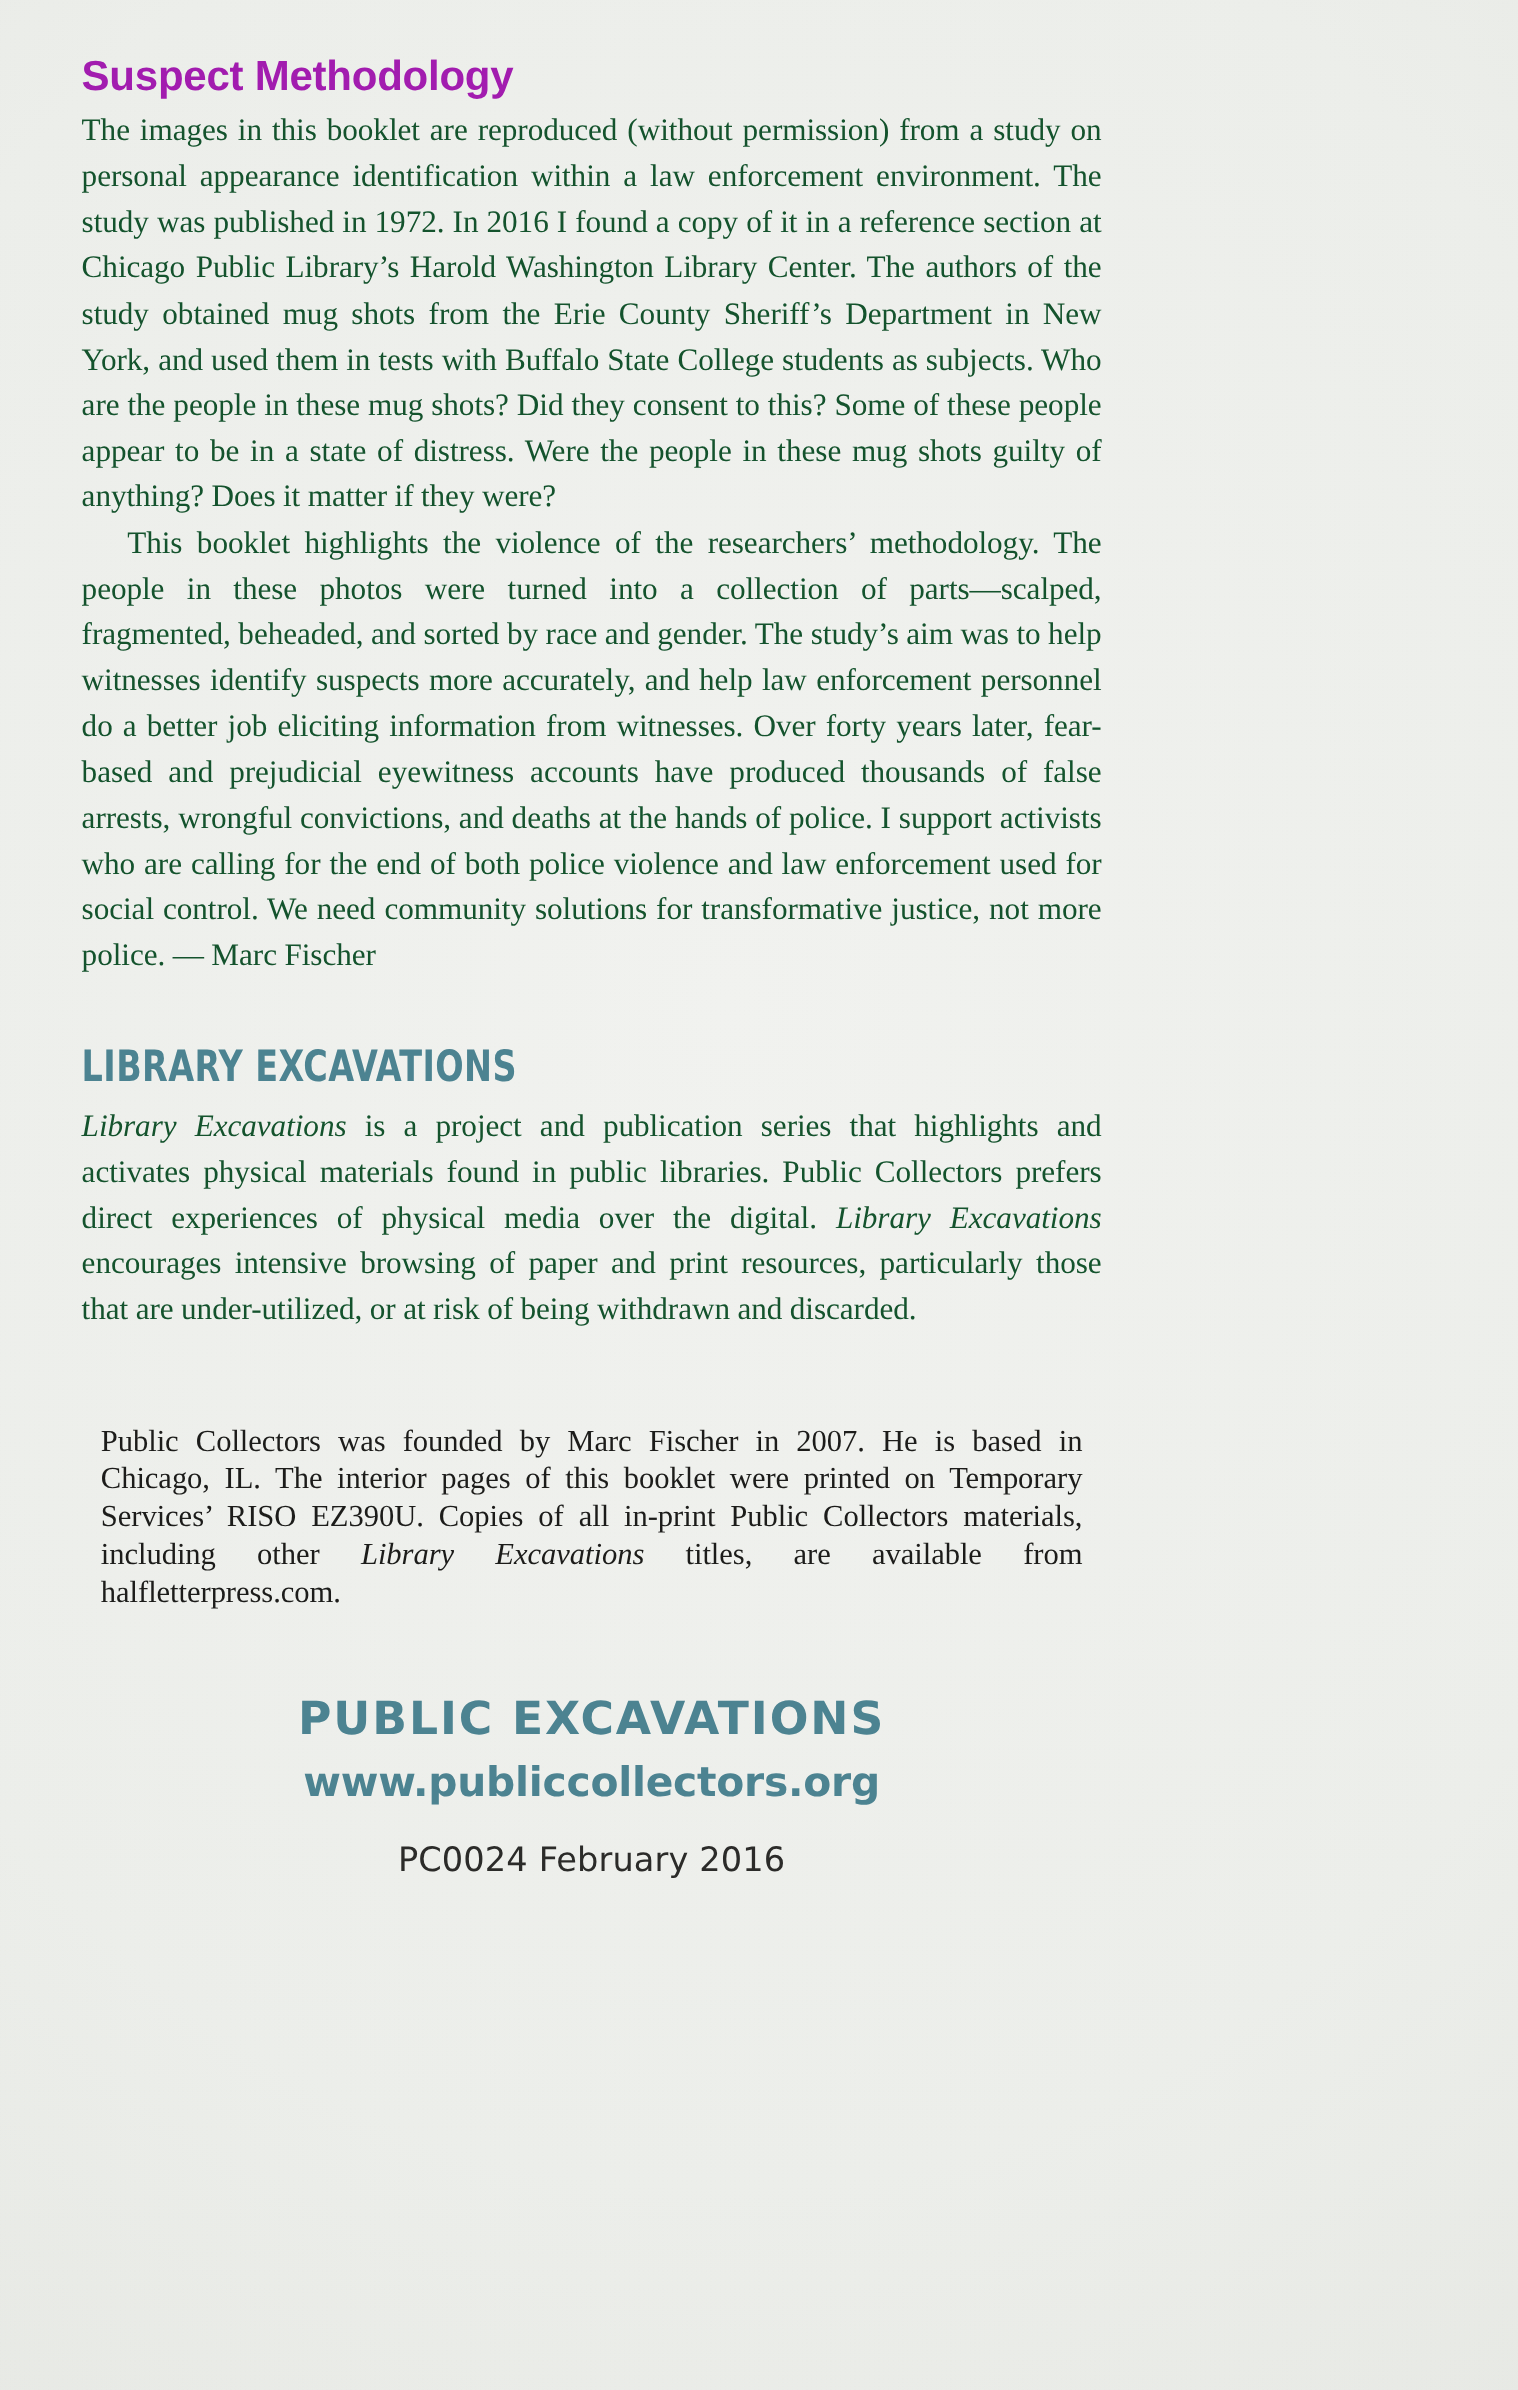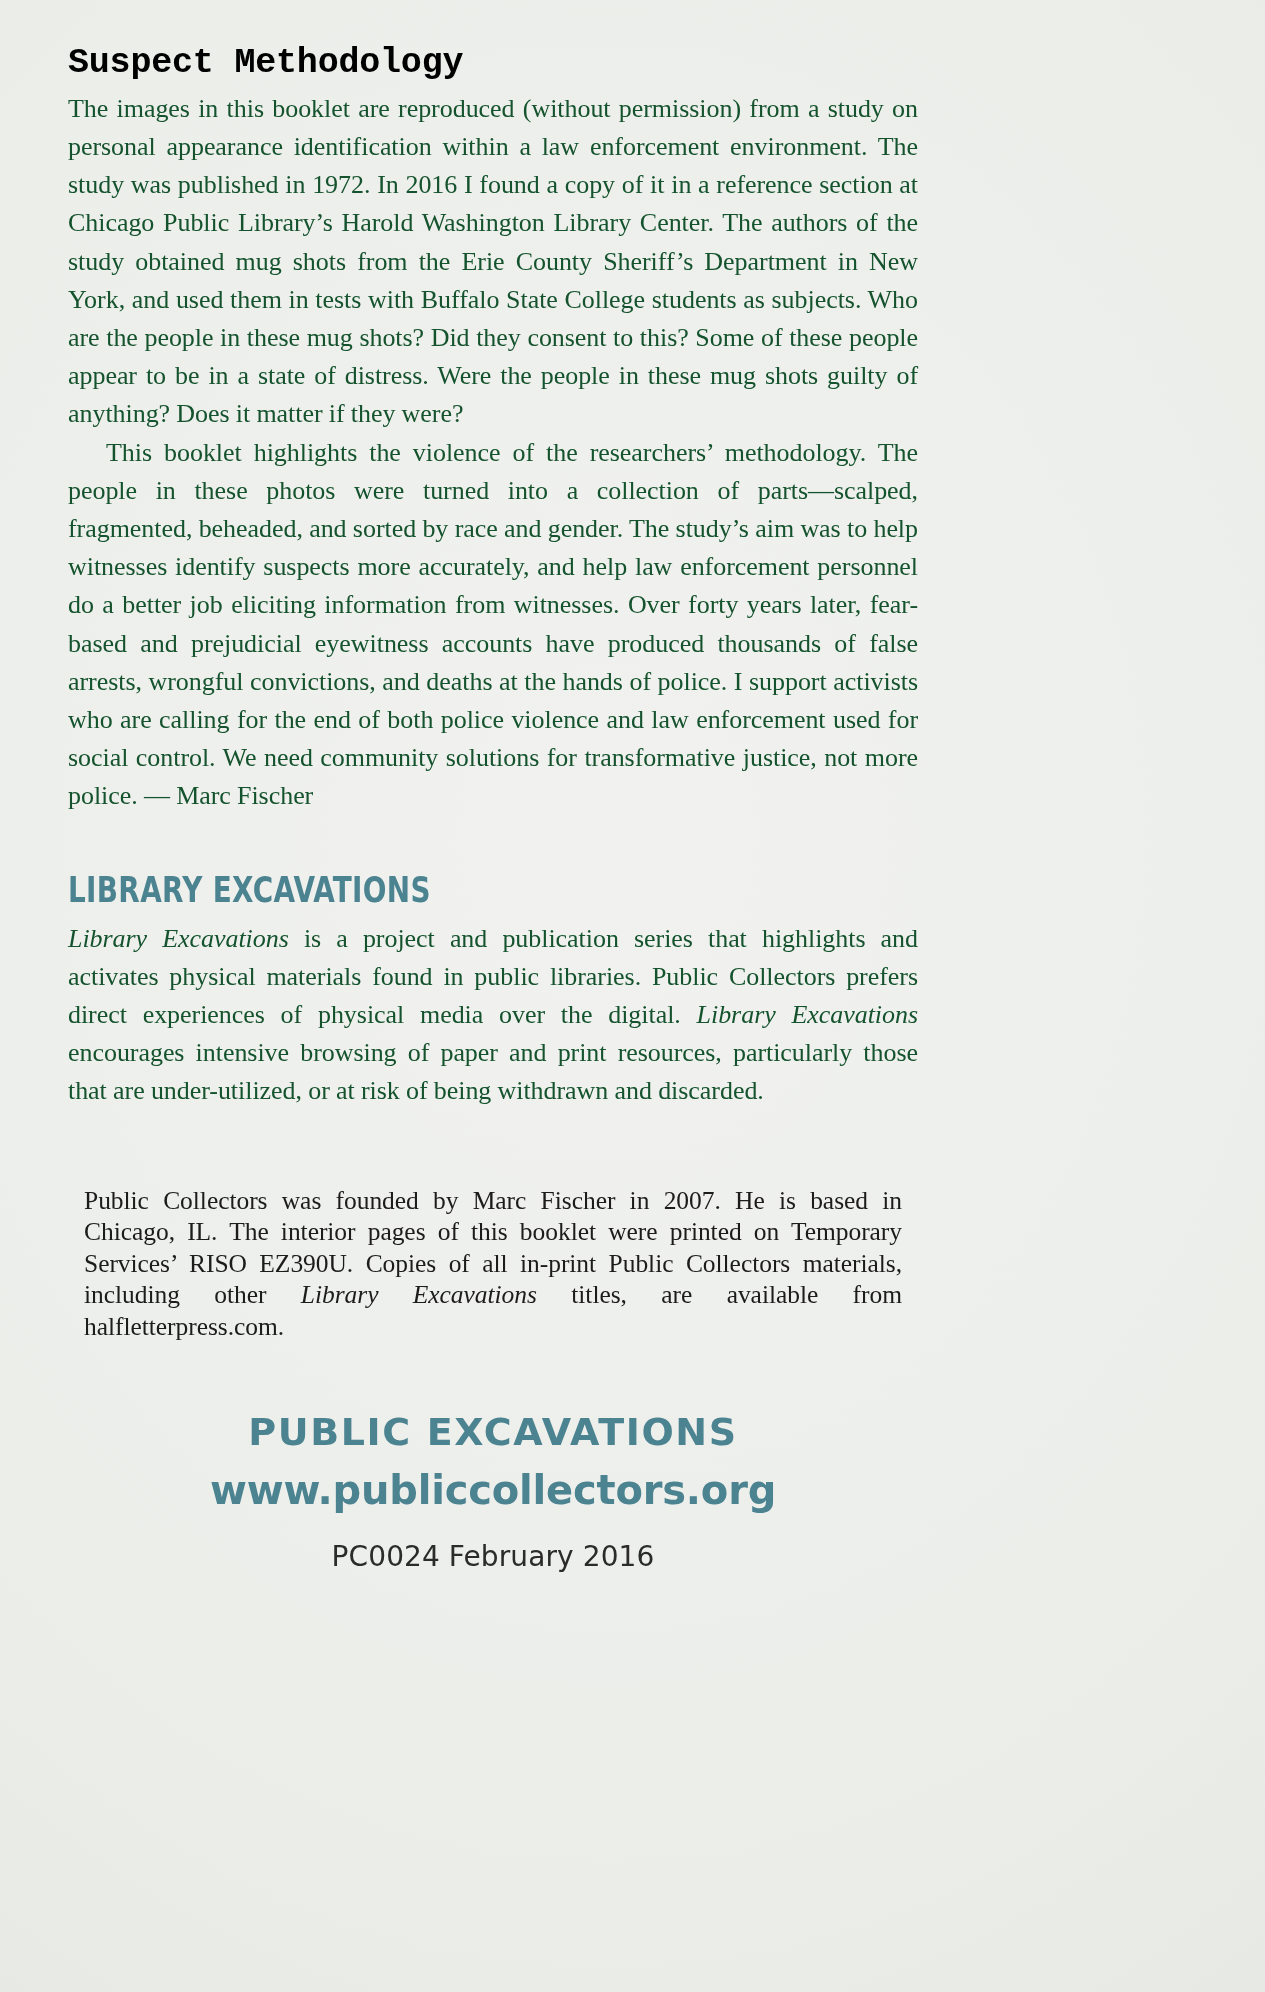--- a/index.html
+++ b/index.html
@@ -33,26 +33,26 @@
   }
   .page {
     position: absolute;
     left: 68px;
     top: 0;
     width: 850px;
     height: 1992px;
   }
 
   h1.section-title {
-    font-family: Liberation Mono, monospace;
+    font-family: Liberation Sans, sans-serif;
     font-weight: bold;
     font-size: 35px;
     line-height: 1.02;
     letter-spacing: -0.2px;
-    color: #000000;
+    color: #a21caf;
     margin: 0;
     padding-top: 46px;
   }
 
   h2.section-title-condensed {
     font-family: "Liberation Sans Narrow", "DejaVu Sans Condensed", "Liberation Sans", sans-serif;
     font-weight: bold;
     font-size: 36px;
     line-height: 1;
     letter-spacing: 0.4px;
@@ -101,21 +101,21 @@
     font-family: "DejaVu Sans", sans-serif;
     font-weight: bold;
     font-size: 38px;
     letter-spacing: 1.6px;
     color: #4c8391;
     line-height: 1.1;
   }
   .url {
     font-family: "DejaVu Sans", sans-serif;
     font-weight: bold;
-    font-size: 40px;
+    font-size: 34px;
     letter-spacing: -0.2px;
     color: #4c8391;
     line-height: 1.1;
     margin-top: 14px;
   }
   .pubcode {
     font-family: "DejaVu Sans", sans-serif;
     font-weight: normal;
     font-size: 28px;
     letter-spacing: 0.1px;

